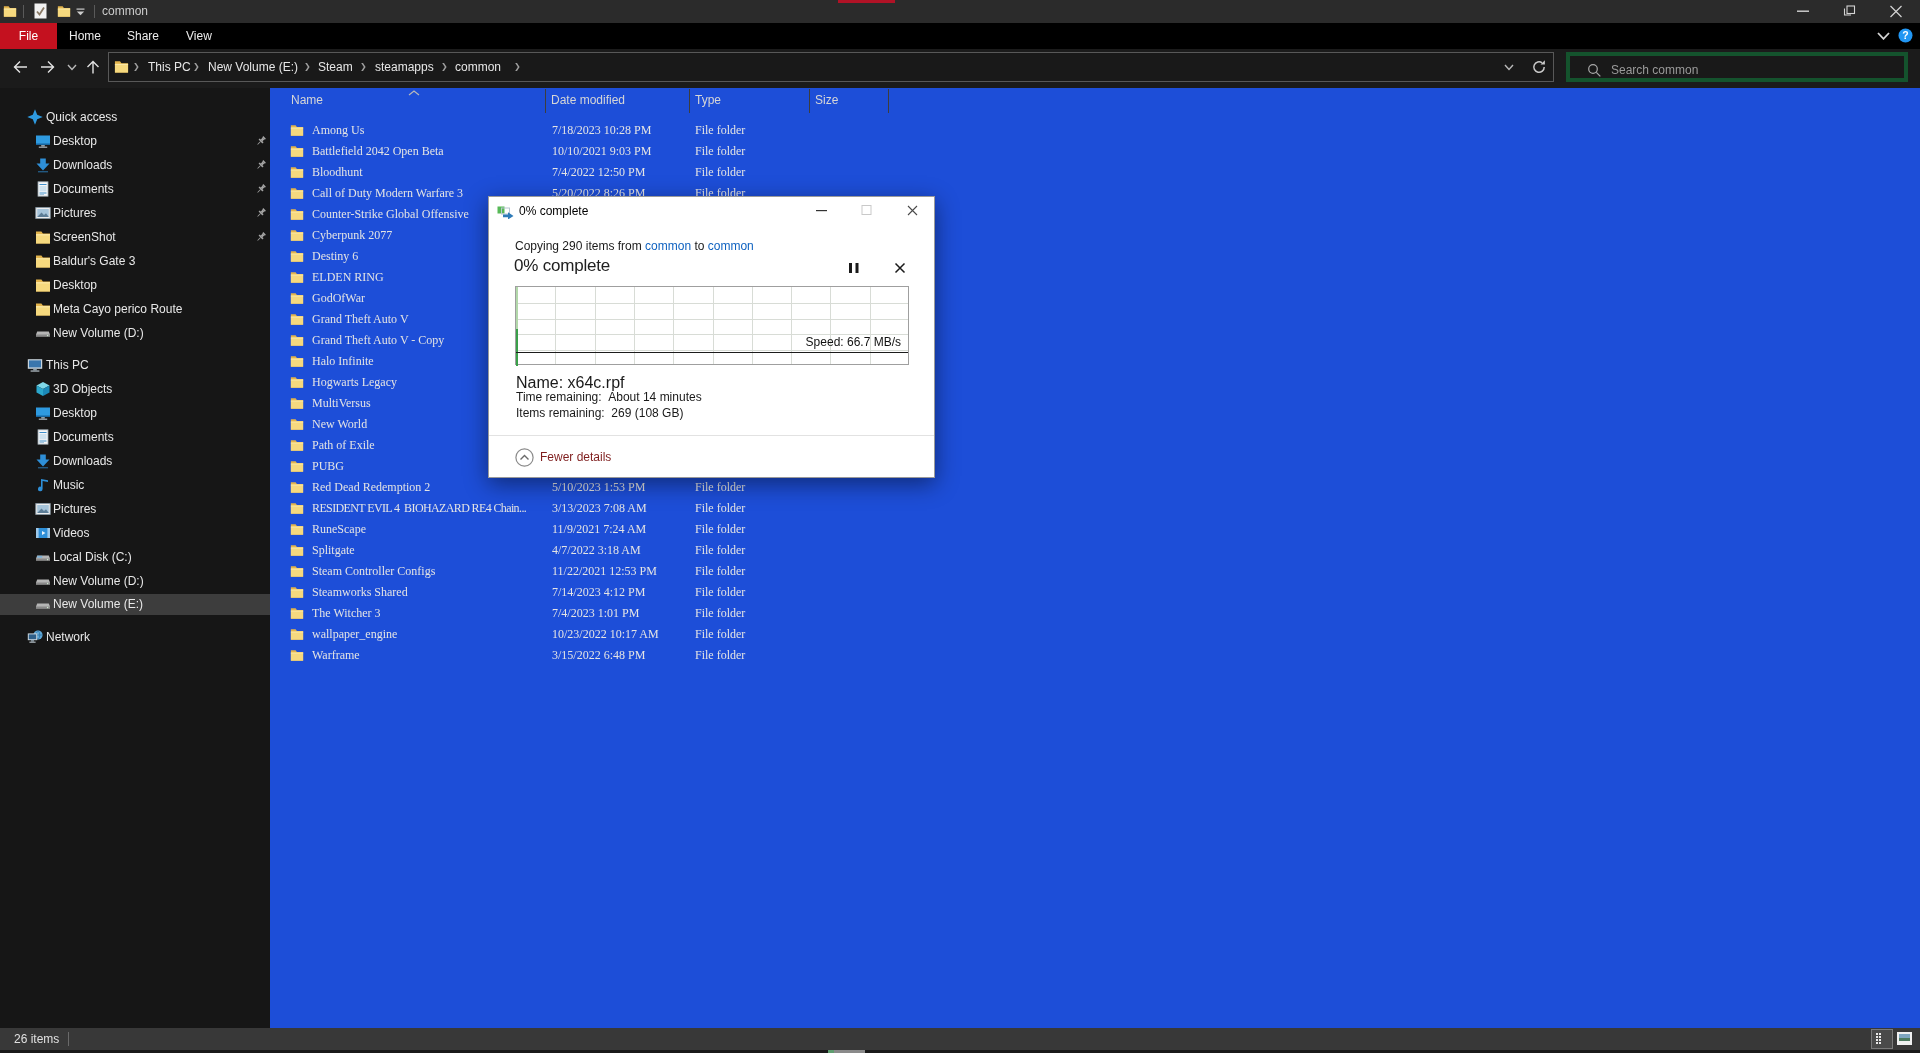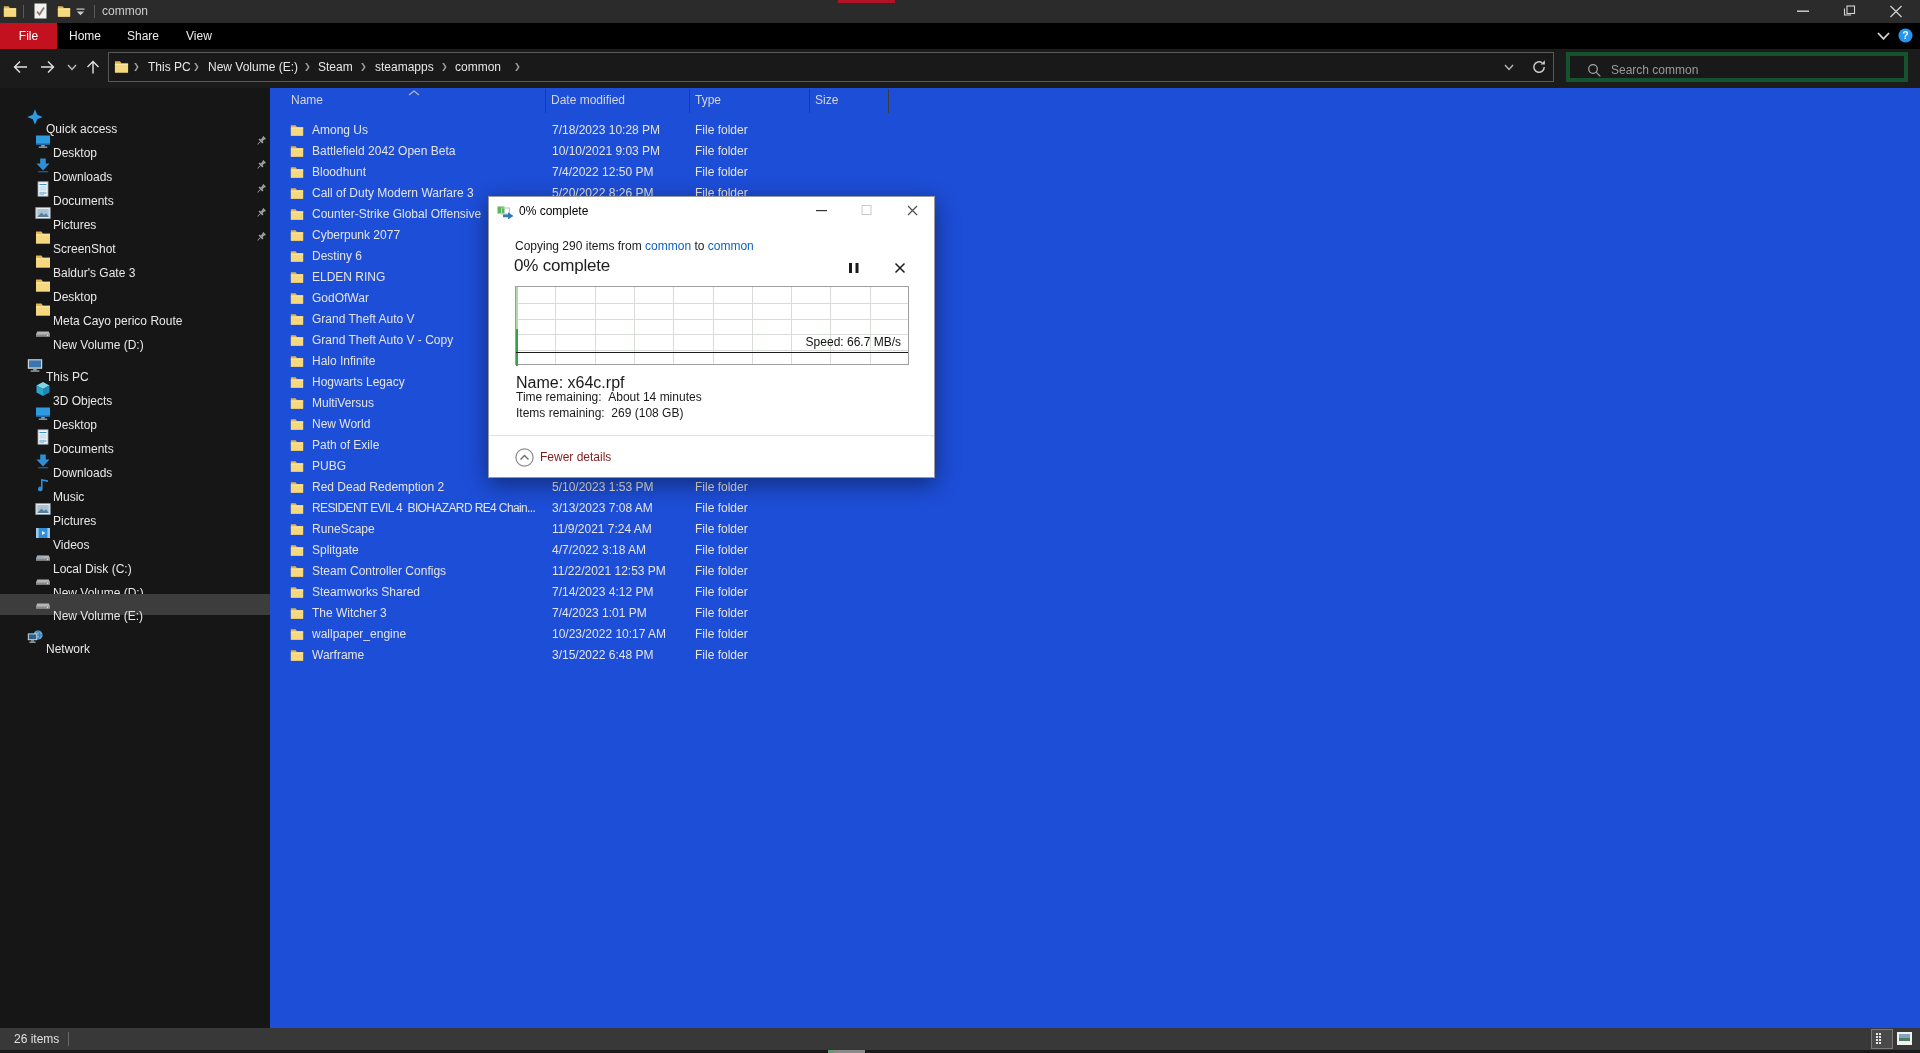--- a/index.html
+++ b/index.html
@@ -20,26 +20,26 @@
   #searchbox { position:absolute; left:1566px; top:3px; width:342px; height:30px;
     background:#191919; border:4px solid #14532d; }
   .citem { position:absolute; top:0; height:28px; line-height:28px; white-space:nowrap;
     font-size:12px; color:#e6e6e6; }
   .csep { color:#9f9f9f; font-size:8px; }
   #sidebar { position:absolute; left:0; top:88px; width:270px; height:940px; background:#161616; }
   .sbrow { position:absolute; left:0; width:270px; height:24px; line-height:24px; font-size:12px; color:#e8e8e8; }
   .sbrow.sel { background:#3d3d3d; height:21px; line-height:21px; margin-top:1px; }
   .sbrow.sel .ic { top:3px; }
   .sbrow .ic { position:absolute; top:4px; }
-  .sbrow .tx { position:absolute; top:0; white-space:nowrap;margin-top:12px; }
+  .sbrow .tx { position:absolute; top:0; white-space:nowrap; }
   .pin { position:absolute; left:255px; top:6px; }
   #filearea { position:absolute; left:270px; top:88px; width:1650px; height:940px; background:#1d4ed8; }
   .hdr { position:absolute; top:0; height:24px; line-height:24px; font-size:12px; color:#d6d6d6; }
   .hsep { position:absolute; top:1px; width:1px; height:24px; background:#3d3d3d; }
-  .frow { position:absolute; left:0; width:900px; height:21px; line-height:21px; font-size:12px; color:#e4e4e4; }
+  .frow { position:absolute; left:0; width:900px; height:21px; line-height:21px; font-size:12px; color:#e4e4e4;font-family:Liberation Serif, serif; }
   .frow .nm { position:absolute; left:42px; top:0; white-space:nowrap; }
   .frow .dt { position:absolute; left:282px; top:0; white-space:nowrap; }
   .frow .tp { position:absolute; left:425px; top:0; white-space:nowrap; }
   .frow svg { position:absolute; left:20px; top:3px; }
   #statusbar { position:absolute; left:0; top:1028px; width:1920px; height:22px; background:#383838;
     font-size:12px; color:#e0e0e0; }
   #bottomstrip { position:absolute; left:0; top:1050px; width:1920px; height:3px; background:#191919; }
   #dialog { position:absolute; left:488px; top:196px; width:447px; height:282px; background:#ffffff;
     border:1px solid #9a9a9a; box-shadow:0 6px 22px rgba(0,0,0,0.45); color:#1a1a1a; font-size:12px; }
   #dialog .lnk { color:#0f62c0; }

